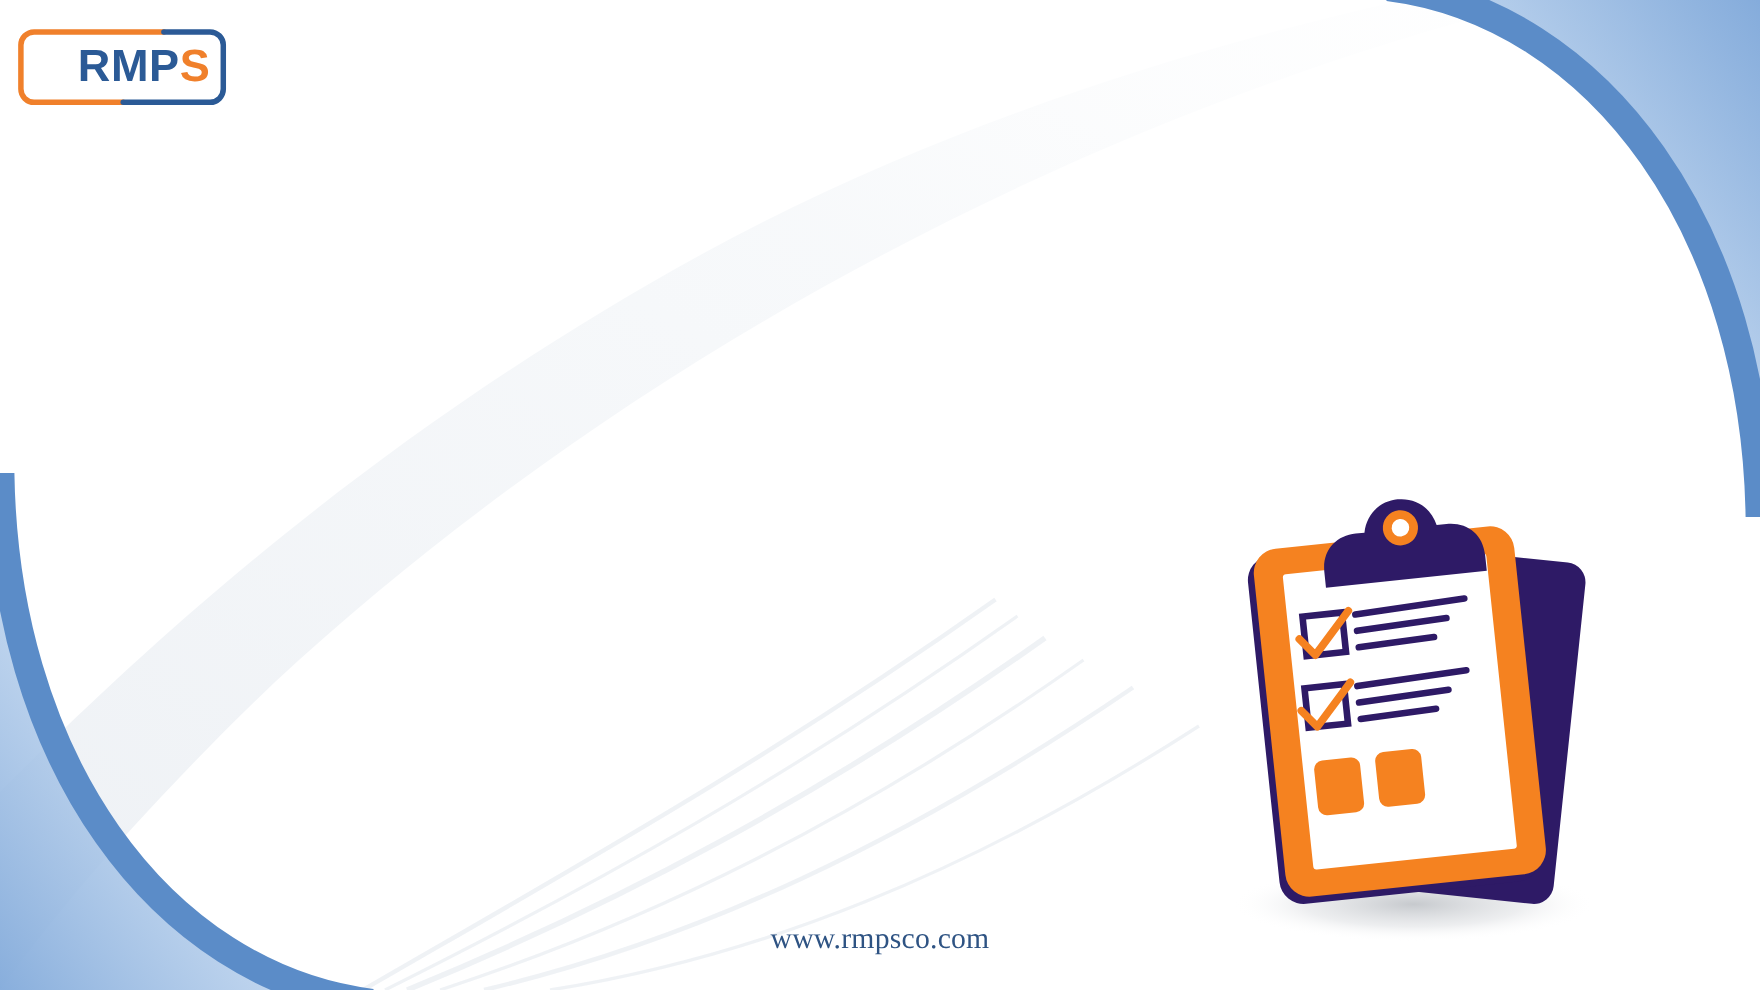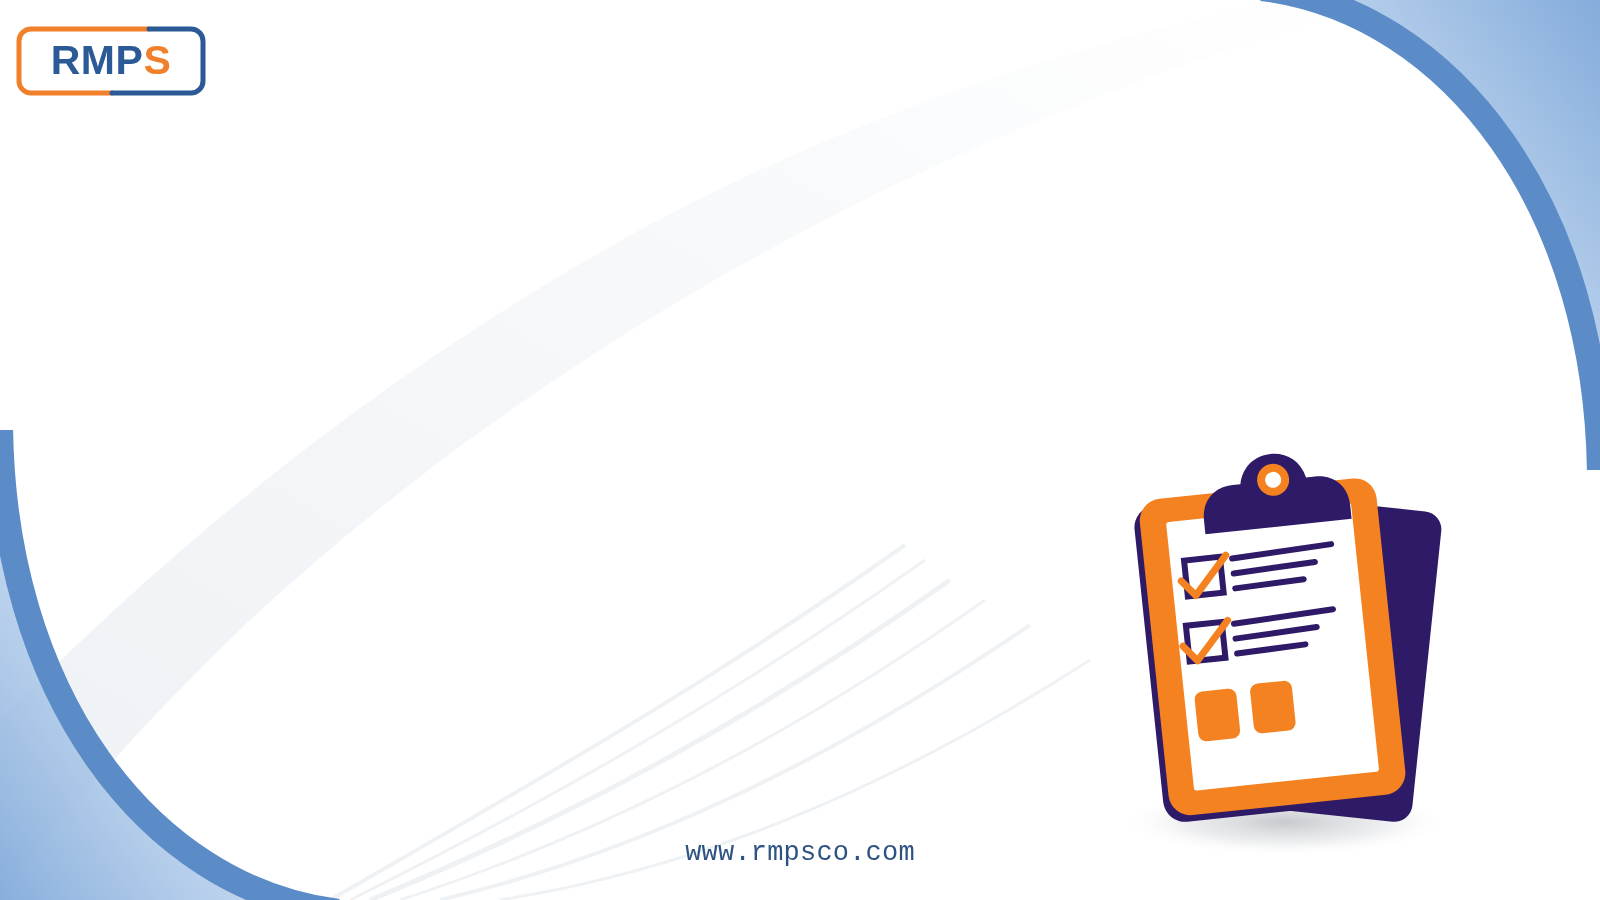--- a/index.html
+++ b/index.html
@@ -51,20 +51,21 @@
     height: 68px;
     display: flex;
     align-items: center;
     justify-content: center;
     font-family: "Liberation Sans", "DejaVu Sans", sans-serif;
     font-size: 41px;
     font-weight: 700;
     letter-spacing: 0.5px;
     line-height: 1;
     white-space: nowrap;
+    padding-left: 20px;
   }
   .logo-rmp { color: #2B5A96; }
   .logo-s   { color: #F0802B; }
 
   
   .headline {
     position: absolute;
     left: 213px;
     top: 258px;
     width: 1020px;
@@ -91,21 +92,21 @@
     height: 410px;
   }
 
   
   .footer-url {
     position: absolute;
     left: 0;
     top: 838px;
     width: 1600px;
     text-align: center;
-    font-family: Liberation Mono, monospace;
+    font-family: Liberation Serif, serif;
     font-size: 27px;
     font-weight: 400;
     color: #2E5383;
     letter-spacing: 0.2px;
   }
 </style>
 </head>
 <body>
 
 <div class="slide">

